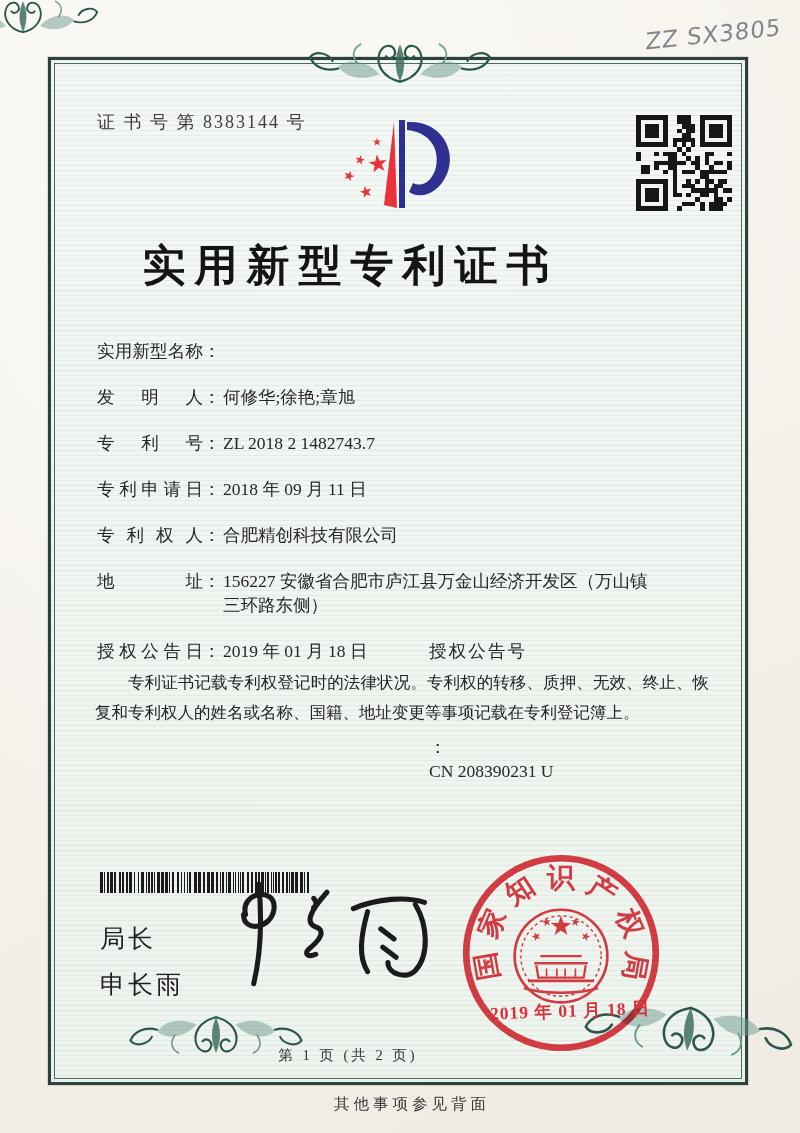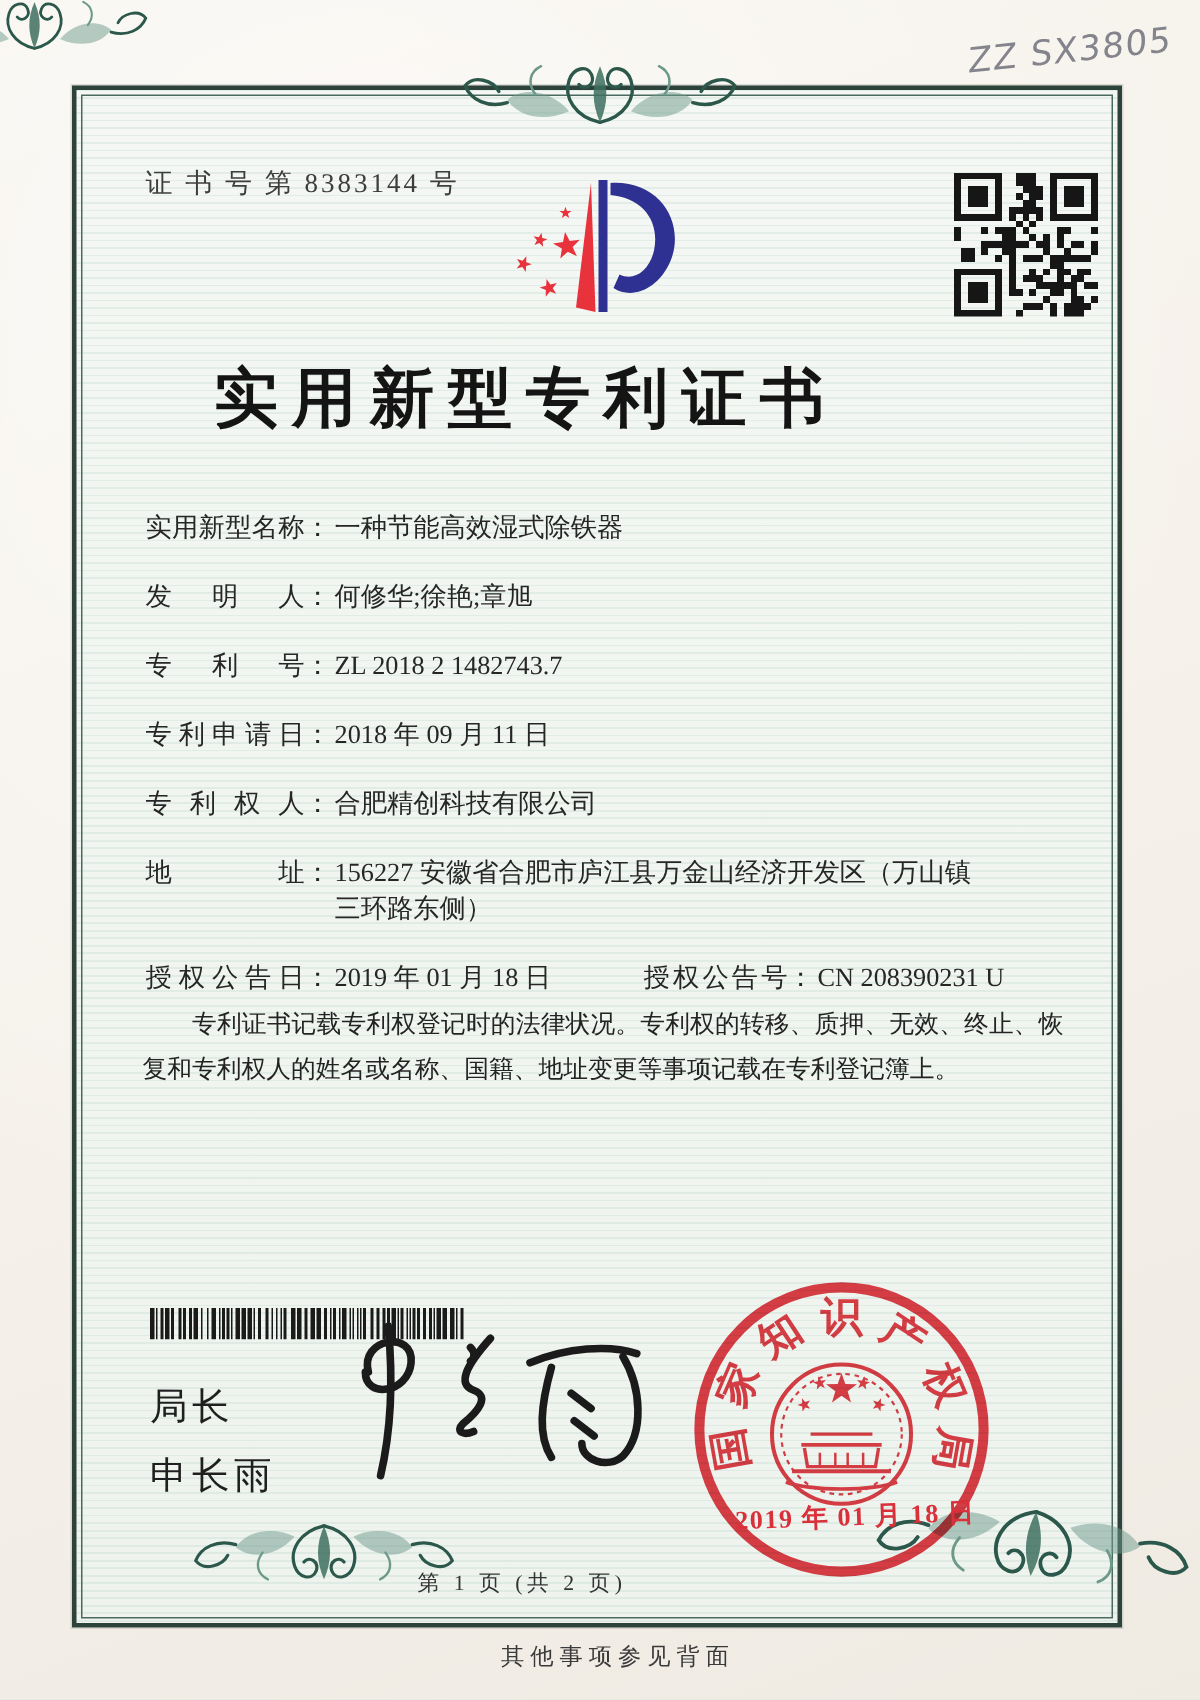--- a/index.html
+++ b/index.html
@@ -45,21 +45,21 @@
     font-size:43px; font-weight:600; color:#141414;
     letter-spacing:9px; text-indent:9px;
   }
   
   .fields{position:absolute; left:97px; top:339px; width:580px; font-size:17.5px; color:#262626;}
   .frow{display:flex; align-items:flex-start; margin-bottom:22px; line-height:24px;}
   .flabel{width:106px; text-align:justify; text-align-last:justify; flex:0 0 106px;}
   .colon{flex:0 0 20px;}
   .fvalue{flex:0 1 auto;}
   .row-address .fvalue{max-width:438px;}
-  .grant-pair2{display:flex; margin-left:38px;}
+  .grant-pair2{display:flex; margin-left:38px;flex-direction:column;}
   .grant-pair2 .flabel{width:96px; flex-basis:96px;}
   
   .paras{position:absolute; left:95px; top:668px; width:614px;
     font-size:16.5px; line-height:1.84; text-align:justify; color:#232323;}
   .paras p{margin:0; text-indent:2em;}
   
   .barcode{position:absolute; left:100px; top:872px; width:212px; height:21px;}
   .director{position:absolute; left:100px; top:916px; font-size:25px; letter-spacing:3px; line-height:1.85; color:#1f1f1f;}
   .signature{position:absolute; left:212px; top:876px; width:240px; height:122px;}
   .seal{position:absolute; left:458px; top:850px; width:206px; height:206px; opacity:.93; mix-blend-mode:multiply;}
@@ -259,21 +259,20 @@
       <path d="M14,0h7v7h-7z M15,1h5v5h-5z M16,2h3v3h-3z" fill-rule="evenodd" fill="#161616"></path>
       <path d="M0,14h7v7h-7z M1,15h5v5h-5z M2,16h3v3h-3z" fill-rule="evenodd" fill="#161616"></path>
     </svg>
 
   <div class="title">实用新型专利证书</div>
 
   <div class="fields">
     <div class="frow">
       <span class="flabel">实用新型名称</span>
         <span class="colon">：</span>
-      <span class="fvalue">一种节能高效湿式除铁器</span>
     </div>
     <div class="frow">
       <span class="flabel">发明人</span>
         <span class="colon">：</span>
       <span class="fvalue">何修华;徐艳;章旭</span>
     </div>
     <div class="frow">
       <span class="flabel">专利号</span>
         <span class="colon">：</span>
       <span class="fvalue">ZL 2018 2 1482743.7</span>

